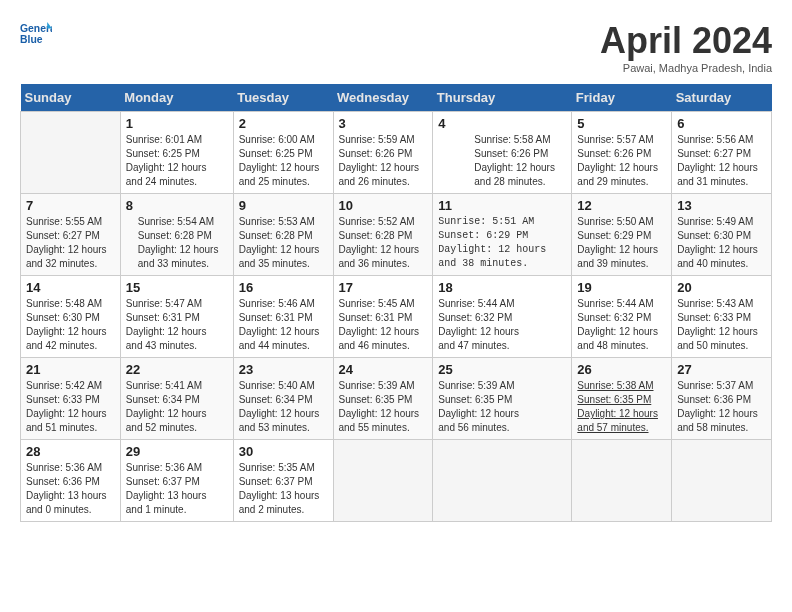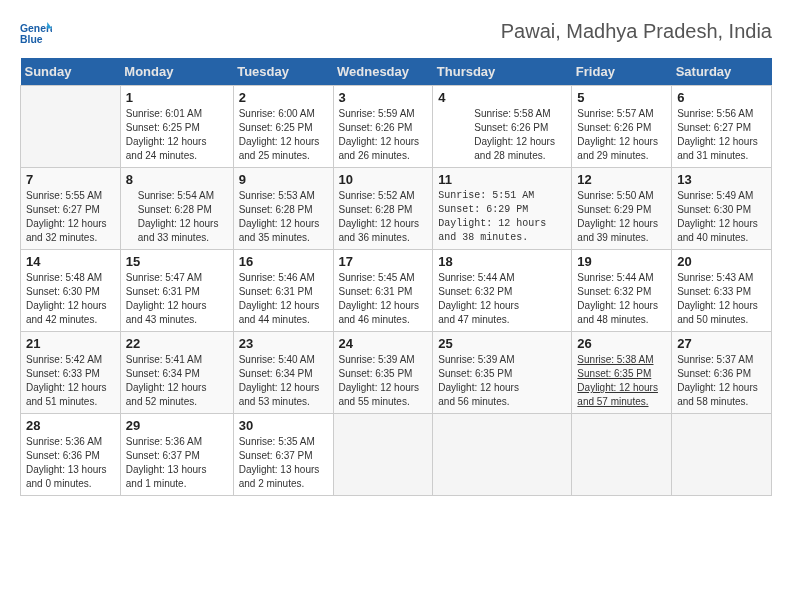--- a/index.html
+++ b/index.html
@@ -27,21 +27,21 @@
     }
     .title-section {
       text-align: right;
     }
     .main-title {
       font-size: 36px;
       font-weight: bold;
       color: #333;
     }
     .subtitle {
-      font-size: 20px;
+      font-size: 11px;
       color: #555;
     }
     table {
       width: 100%;
       border-collapse: collapse;
       font-size: 11px;
     }
     th {
       background-color: #2563a8;
       color: #e5e5e5;
@@ -83,20 +83,21 @@
 
 <div class="header-section">
   <div class="logo">
     <svg class="logo-icon" viewBox="0 0 40 34" xmlns="http://www.w3.org/2000/svg">
       <text x="0" y="14" font-size="13" font-weight="bold" fill="#1a5fa8">General</text>
       <text x="0" y="28" font-size="13" font-weight="bold" fill="#1a5fa8">Blue</text>
       <polygon points="34,2 40,10 34,10" fill="#2a9fd8"></polygon>
     </svg>
   </div>
   <div class="title-section">
+    <div class="main-title">April 2024</div>
     <div class="subtitle">Pawai, Madhya Pradesh, India</div>
   </div>
 </div>
 
 <table>
   <thead>
     <tr>
       <th>Sunday</th>
       <th>Monday</th>
       <th>Tuesday</th>

